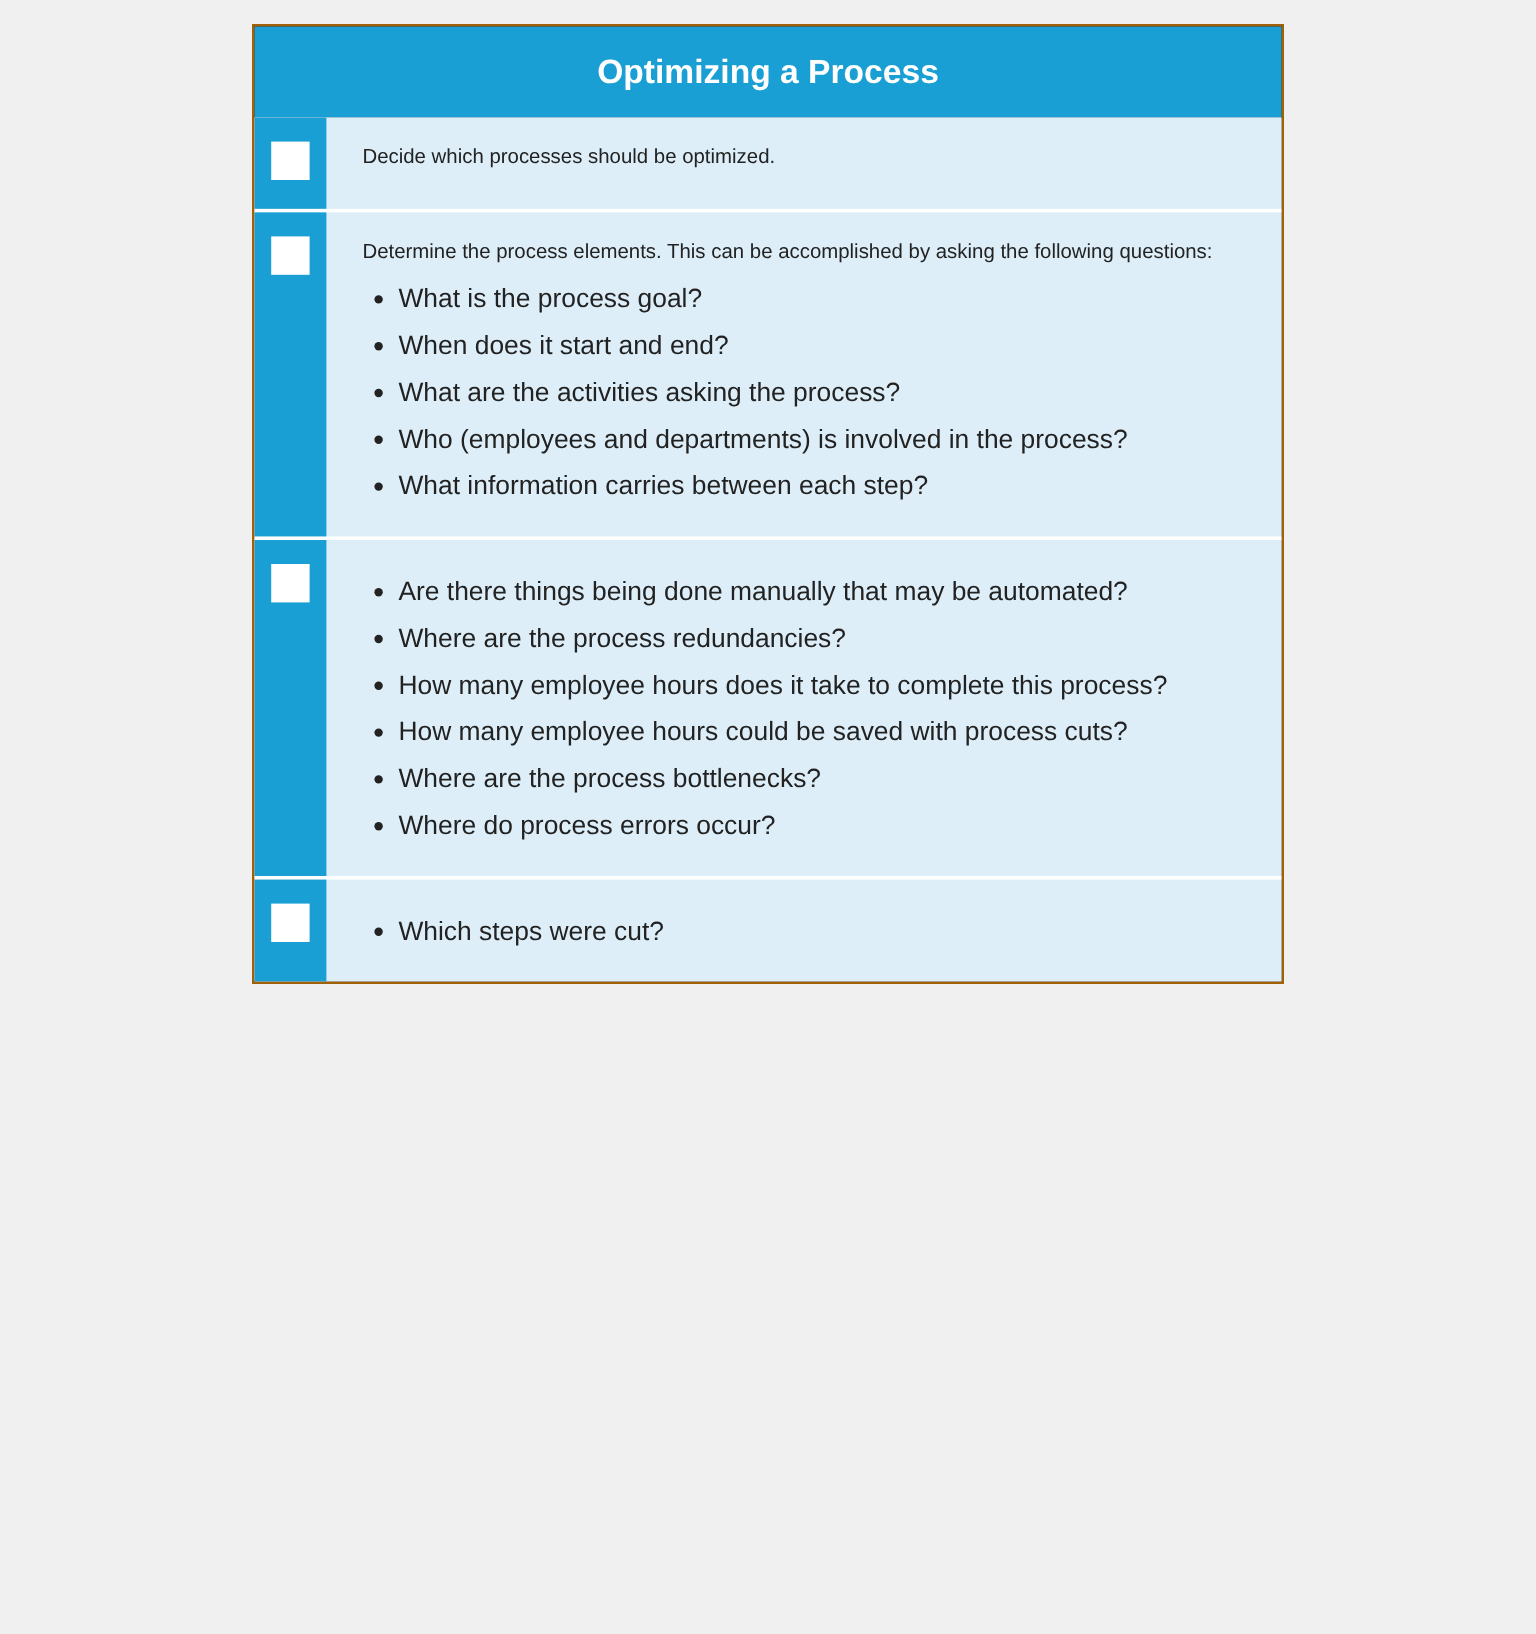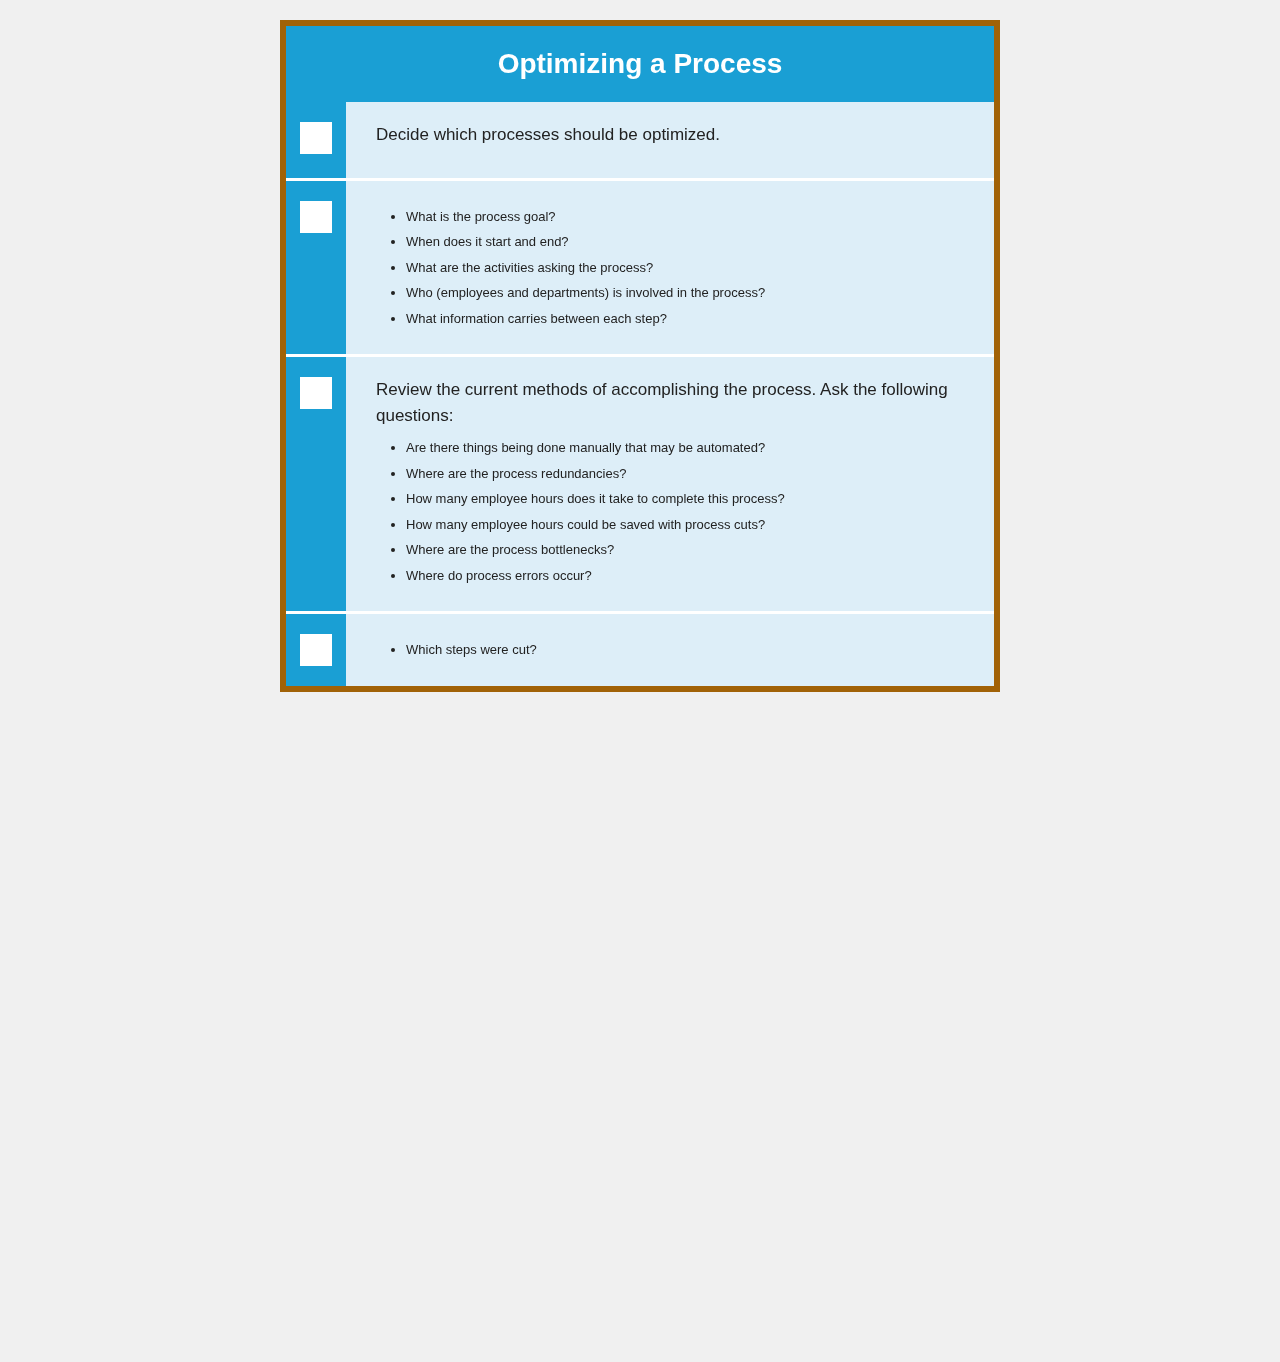--- a/index.html
+++ b/index.html
@@ -12,23 +12,23 @@
       background: #f0f0f0;
       display: flex;
       justify-content: center;
       align-items: flex-start;
       min-height: 100vh;
       padding: 20px;
       font-family: Arial, sans-serif;
     }
 
     .card {
-      width: 720px;
+      width: 860px;
       background: #404040;
-      border: 6px solid #a16207;
+      border: 2px solid #a16207;
       overflow: hidden;
     }
 
     .card-header {
       background: #1a9fd4;
       padding: 22px 40px;
       text-align: center;
     }
 
     .card-header h1 {
@@ -84,21 +84,21 @@
       margin-bottom: 10px;
     }
 
     .row-content ul {
       margin-left: 30px;
       margin-top: 6px;
     }
 
     .row-content ul li {
       margin-bottom: 6px;
-      font-size: 13px;
+      font-size: 22px;
     }
 
     .row-content ul li::marker {
       color: #222222;
     }
   </style>
 </head>
 <body>
 
 <div class="card">
@@ -114,35 +114,35 @@
         </div>
         <div class="row-content">
           <p>Decide which processes should be optimized.</p>
         </div>
       </div>
       <div class="row-item">
         <div class="row-sidebar">
           <div class="checkbox"></div>
         </div>
         <div class="row-content">
+          <p>Determine the process elements. This can be accomplished by asking the following questions:</p>
           <ul>
             <li>What is the process goal?</li>
             <li>When does it start and end?</li>
             <li>What are the activities asking the process?</li>
             <li>Who (employees and departments) is involved in the process?</li>
             <li>What information carries between each step?</li>
           </ul>
         </div>
       </div>
       <div class="row-item">
         <div class="row-sidebar">
           <div class="checkbox"></div>
         </div>
         <div class="row-content">
-          <p>Review the current methods of accomplishing the process. Ask the following questions:</p>
           <ul>
             <li>Are there things being done manually that may be automated?</li>
             <li>Where are the process redundancies?</li>
             <li>How many employee hours does it take to complete this process?</li>
             <li>How many employee hours could be saved with process cuts?</li>
             <li>Where are the process bottlenecks?</li>
             <li>Where do process errors occur?</li>
           </ul>
         </div>
       </div>

